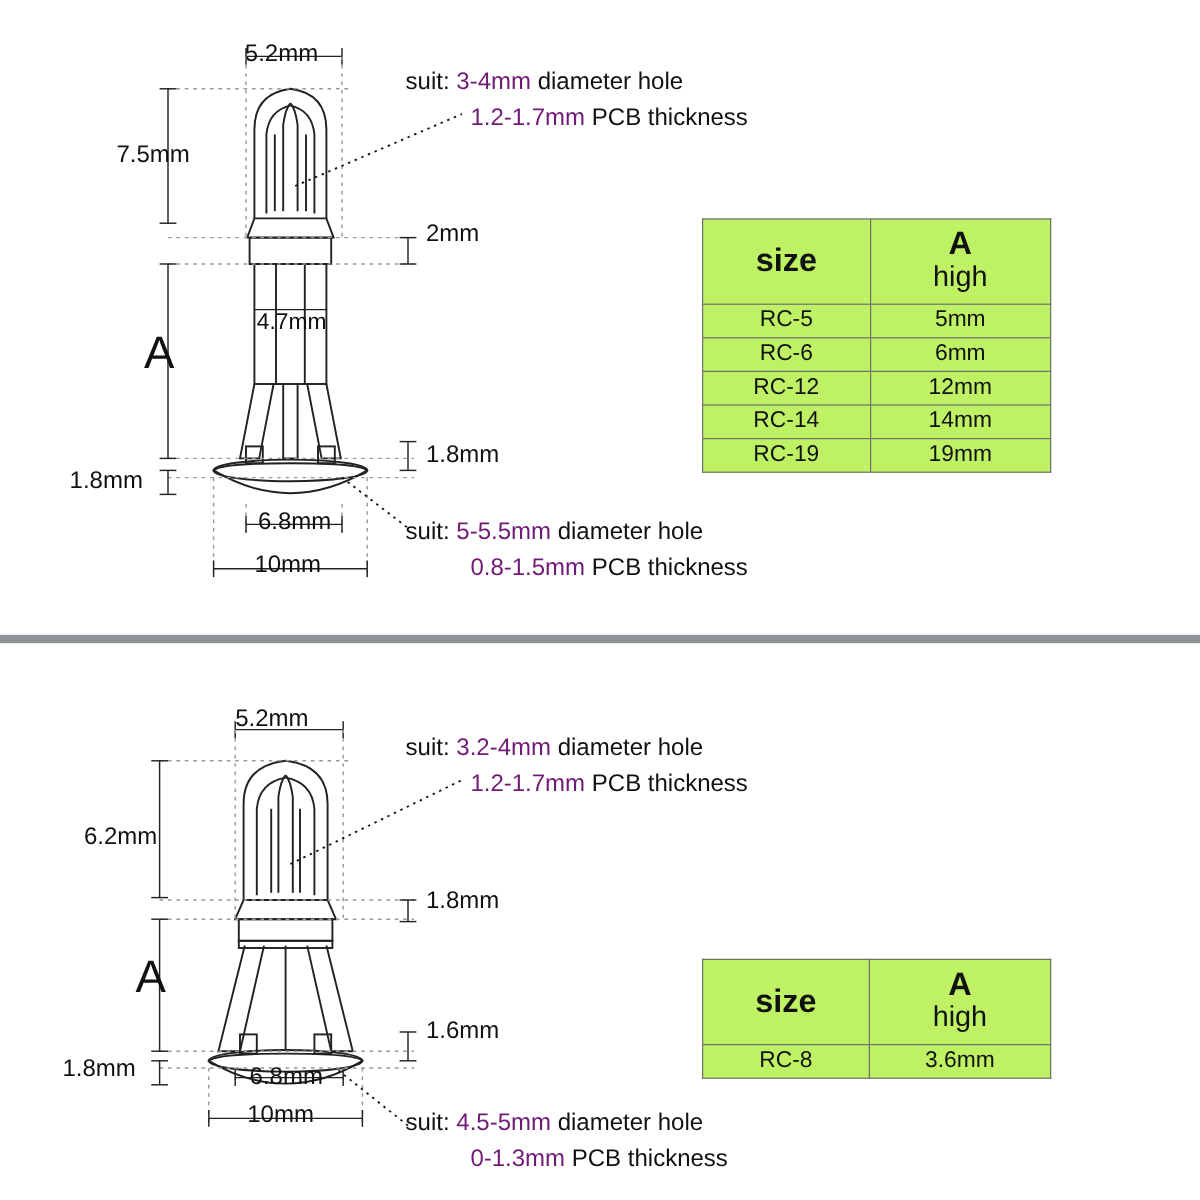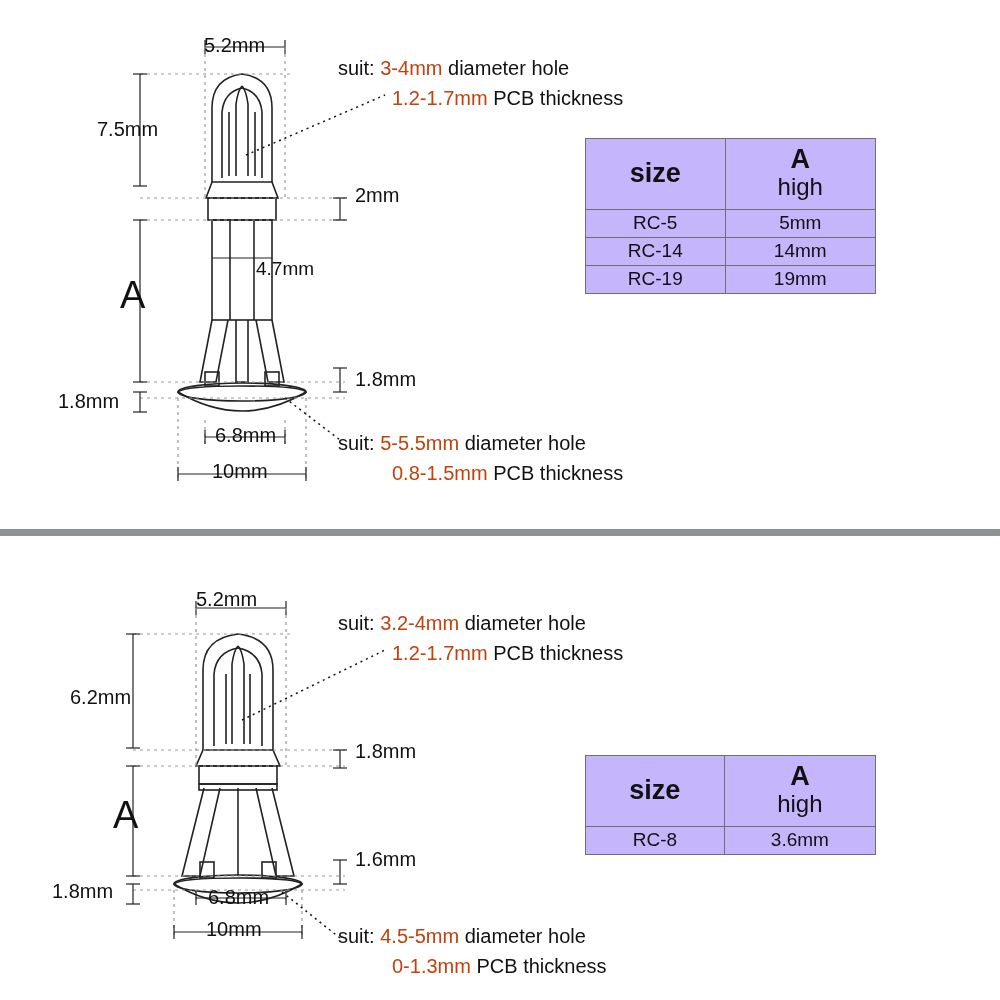--- a/index.html
+++ b/index.html
@@ -34,33 +34,34 @@
 
   .lbl {
     position: absolute;
     white-space: nowrap;
     font-size: 20px;
     color: #111111;
     letter-spacing: 0px;
   }
   .lbl.small { font-size: 19px; }
   .lbl.big-a { font-size: 38px; }
-  .red { color: #c2410c; }
+  .red { color: #701a75; }
   .note {
     position: absolute;
     white-space: nowrap;
     font-size: 20px;
   }
 
   
   .spec-table {
     position: absolute;
     border-collapse: collapse;
-    background: #c4b5fd;
+    background: #bef264;
     font-size: 19px;
+    margin-top: 44px;
   }
   .spec-table td, .spec-table th {
     border: 1px solid #6f6f6f;
     text-align: center;
     padding: 1px 6px;
     font-weight: normal;
     color: #111111;
   }
   .spec-table .hdr-cell {
     padding: 6px 10px 8px 10px;
@@ -171,21 +172,21 @@
 
     <g stroke="#111" stroke-width="1.5" stroke-dasharray="2,4" fill="none">
       <line x1="246" y1="155" x2="385" y2="95"></line>
       <line x1="285" y1="398" x2="340" y2="440"></line>
     </g>
   </svg>
 
   <div class="lbl" style="left:204px; top:34px;">5.2mm</div>
   <div class="lbl" style="left:97px; top:118px;">7.5mm</div>
   <div class="lbl" style="left:355px; top:184px;text-align:right;">2mm</div>
-  <div class="lbl small" style="left:214px; top:258px;padding-left:42px;">4.7mm</div>
+  <div class="lbl small" style="left:214px; top:258px;">4.7mm</div>
   <div class="lbl big-a" style="left:120px; top:274px;">A</div>
   <div class="lbl" style="left:355px; top:368px;">1.8mm</div>
   <div class="lbl" style="left:58px; top:390px;">1.8mm</div>
   <div class="lbl" style="left:215px; top:424px;">6.8mm</div>
   <div class="lbl" style="left:212px; top:460px;">10mm</div>
 
   <div class="note" style="left:338px; top:57px;">
     <span>suit:</span>
     <span class="red">3-4mm</span>
     <span>diameter hole</span>
@@ -214,20 +215,28 @@
         <th class="hdr-cell col-a">
           <span class="hdr-main">A</span>
           <span class="hdr-sub">high</span>
         </th>
       </tr>
     </thead>
     <tbody>
       <tr>
           <td class="datacell">RC-5</td>
           <td class="datacell">5mm</td>
+        </tr>
+      <tr>
+          <td class="datacell">RC-6</td>
+          <td class="datacell">6mm</td>
+        </tr>
+      <tr>
+          <td class="datacell">RC-12</td>
+          <td class="datacell">12mm</td>
         </tr>
       <tr>
           <td class="datacell">RC-14</td>
           <td class="datacell">14mm</td>
         </tr>
       <tr>
           <td class="datacell">RC-19</td>
           <td class="datacell">19mm</td>
         </tr>
     </tbody>

